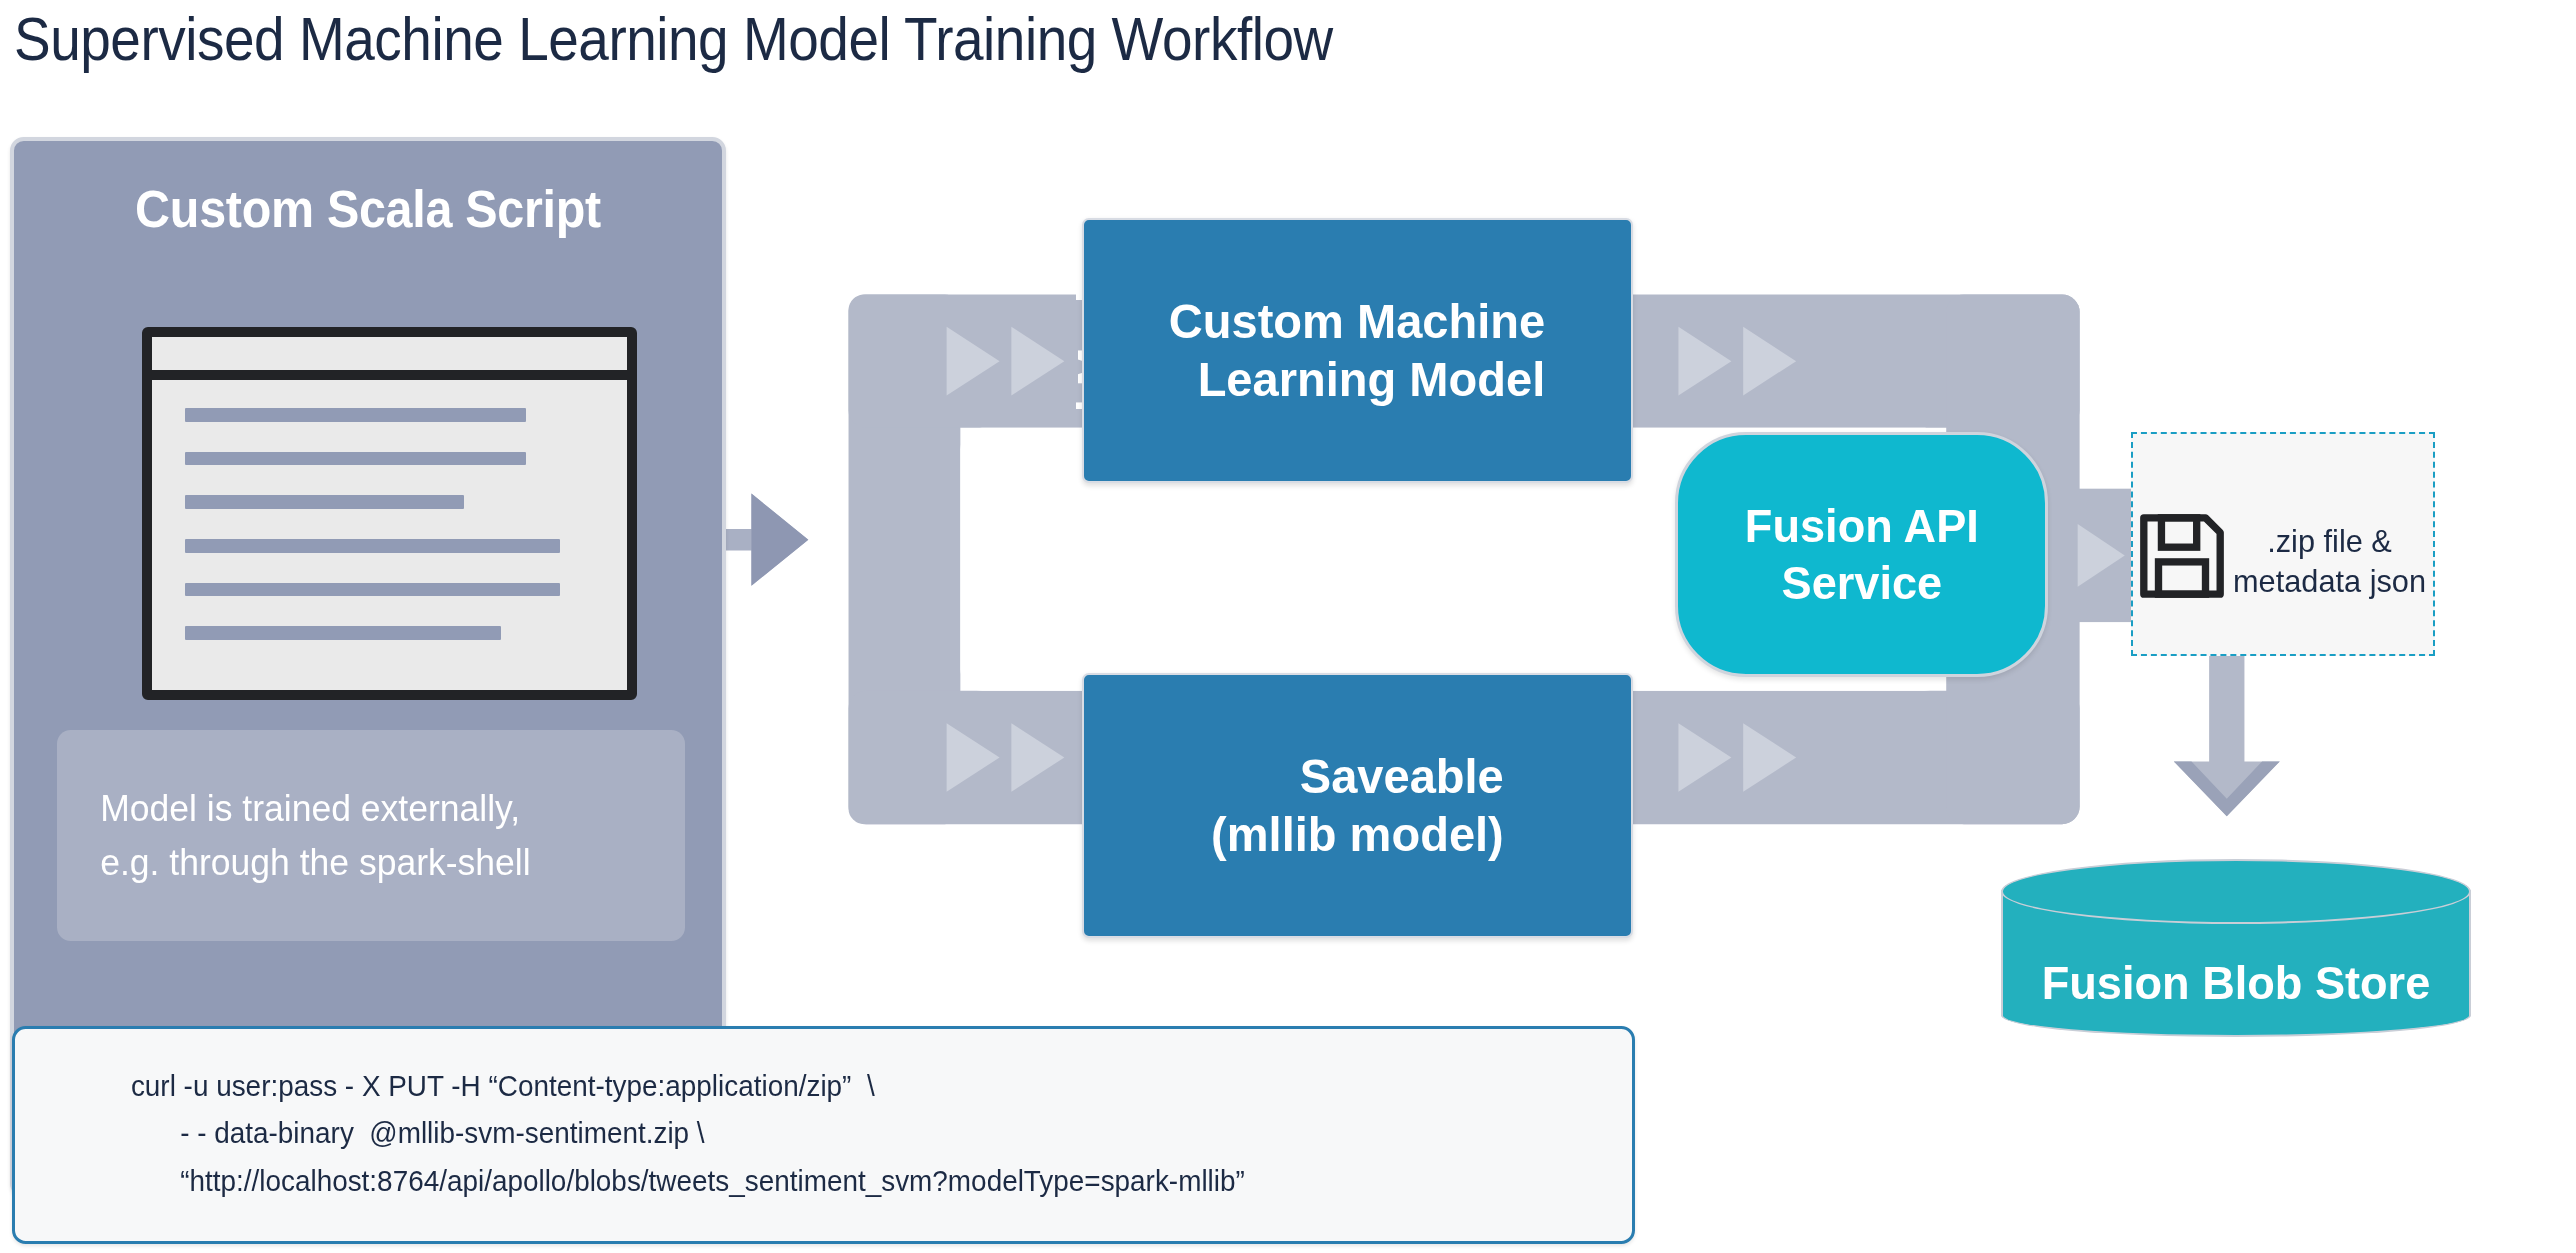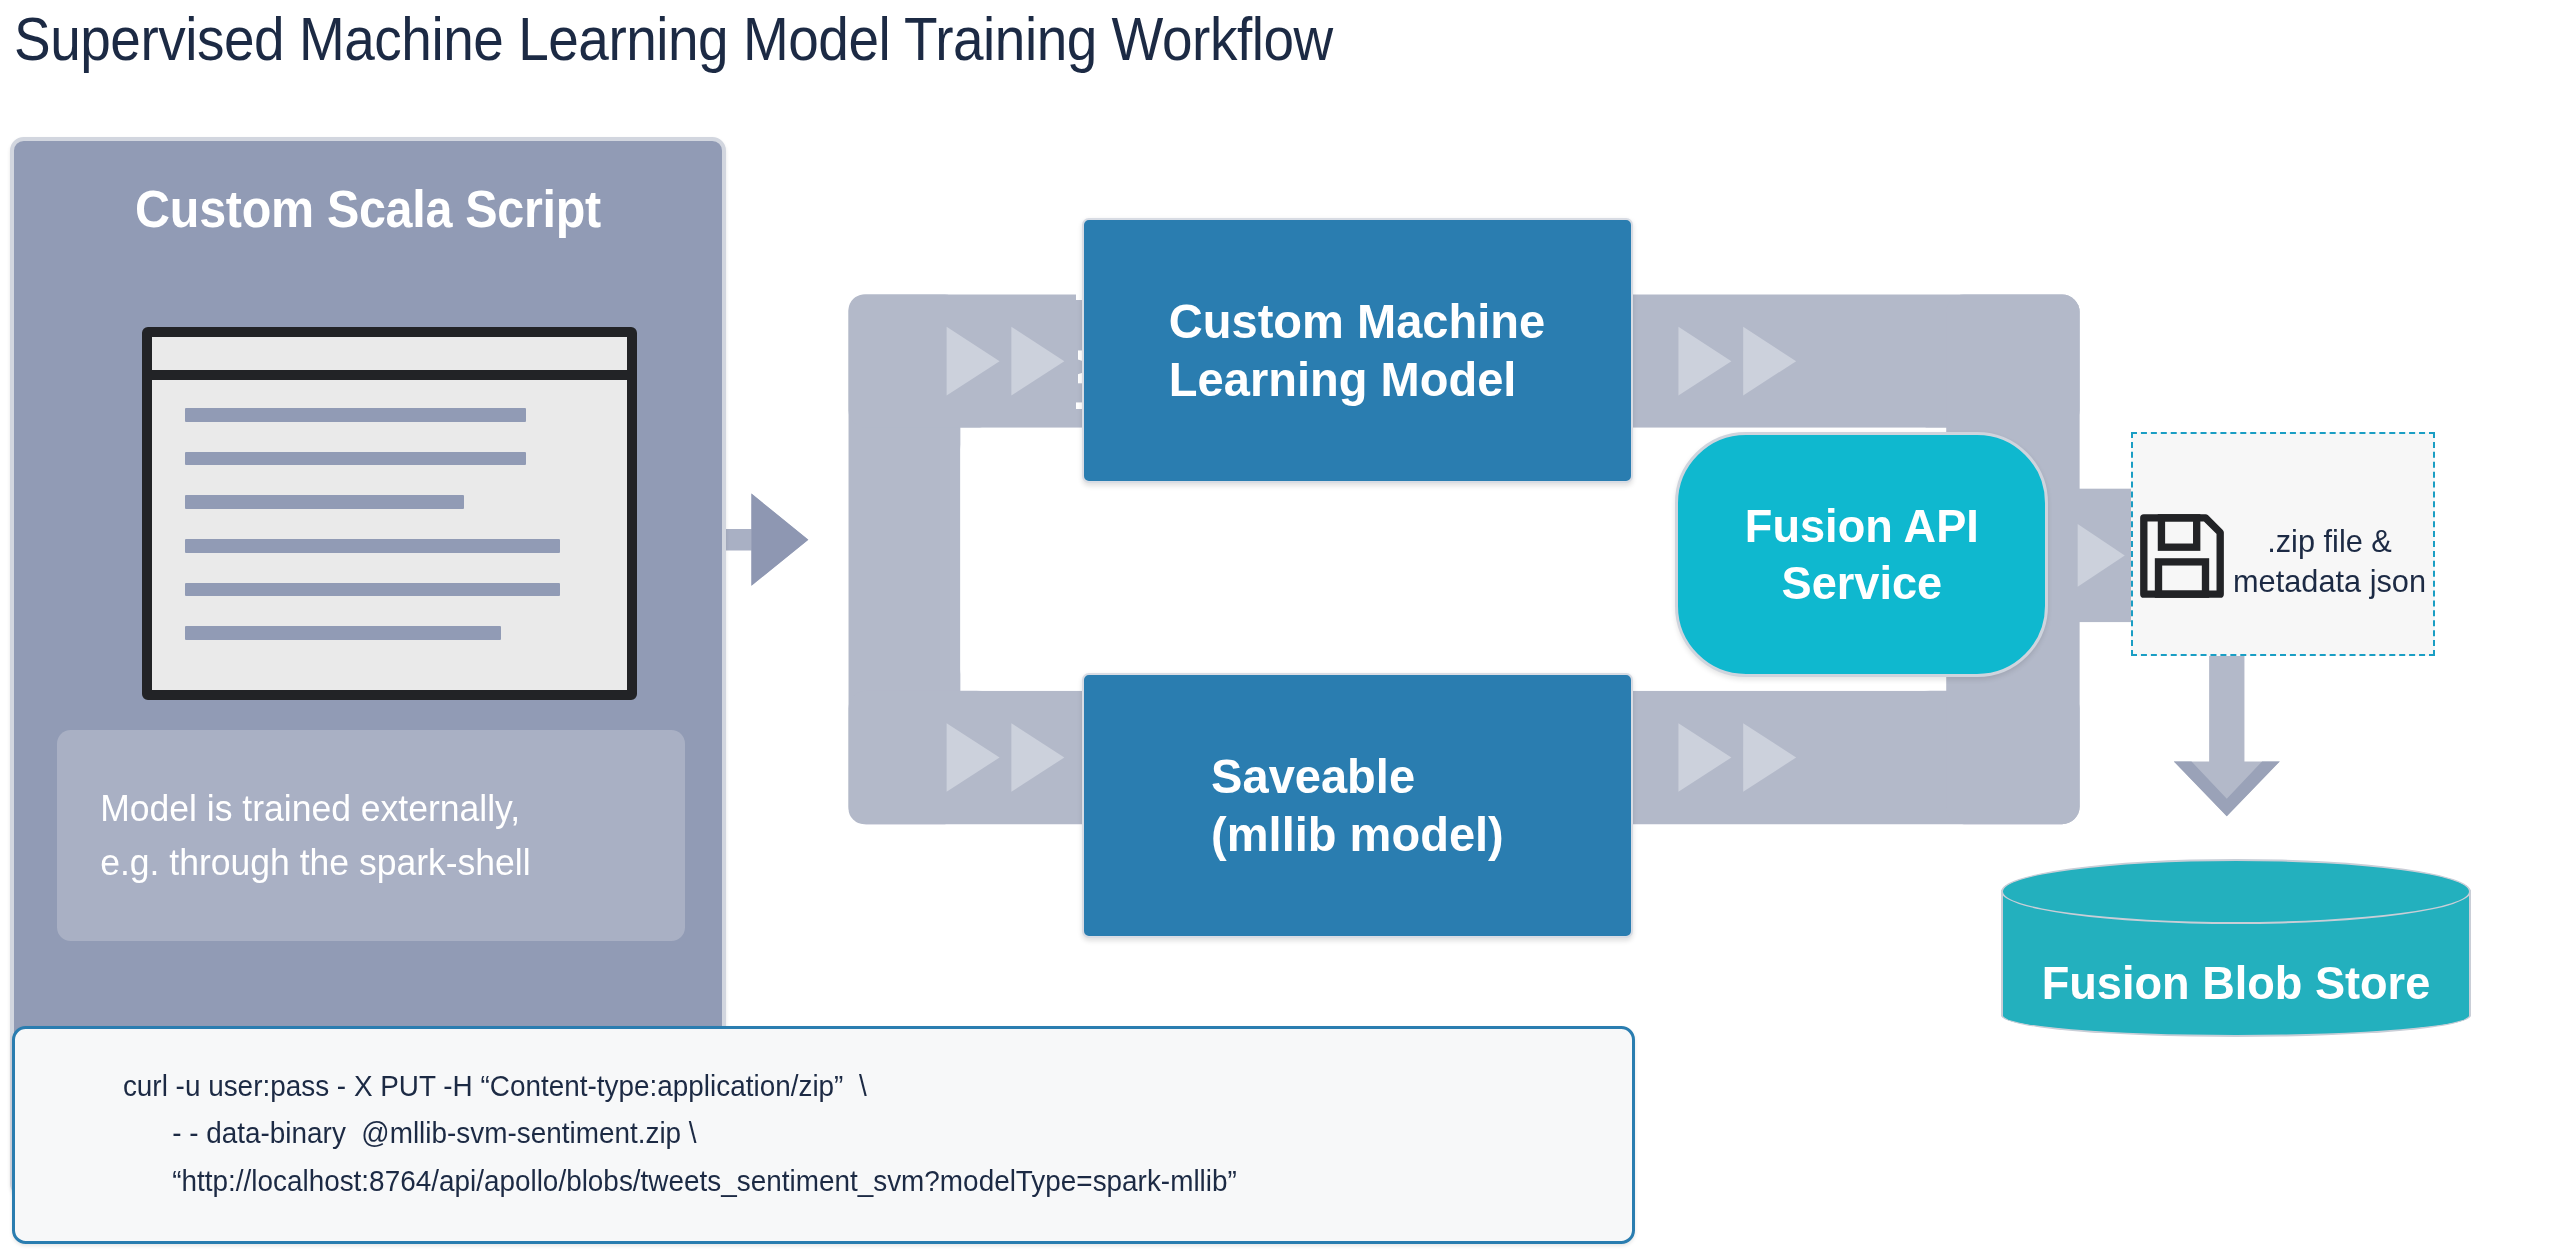--- a/index.html
+++ b/index.html
@@ -71,21 +71,21 @@
     position:absolute;left:863px;top:373px;width:461px;height:71px;
     transform:rotate(-90deg);transform-origin:center center;
     display:flex;align-items:center;justify-content:center;
     color:#ffffff;font-size:47px;font-weight:bold;letter-spacing:-0.2px;
   }
 
   
   .blue-box{
     position:absolute;background:#2A7DB0;border:2.9px solid #d8dce4;
     border-radius:6.9px;box-sizing:border-box;
-    display:flex;align-items:center;justify-content:center;text-align:left;
+    display:flex;align-items:center;justify-content:center;text-align:right;
     color:#ffffff;font-weight:bold;
     box-shadow:0 2.9px 4.9px rgba(0,0,0,.12);
   }
   #custom-ml-box{left:1082px;top:218px;width:551px;height:265px;font-size:49px;line-height:1.18;}
   #saveable-box{left:1082px;top:673px;width:551px;height:265px;font-size:49px;line-height:1.18;}
   .blue-box span{display:block;transform:scaleX(0.96);}
 
   
   #fusion-api{
     position:absolute;left:1675px;top:432px;width:373px;height:245px;
@@ -125,21 +125,21 @@
   }
   #blob-store-label{
     position:absolute;left:0;right:0;top:96px;text-align:center;
     color:#fff;font-size:47px;font-weight:bold;transform:scaleX(0.96);
   }
 
   
   #code-box{
     position:absolute;left:11.8px;top:1026px;width:1623px;height:218px;
     background:#f7f8f9;border:3.9px solid #2A7DB0;border-radius:13.7px;
-    box-sizing:border-box;padding:33px 0 0 0;
+    box-sizing:border-box;padding:33px 0 0 8px;
     box-shadow:0 2px 3.9px rgba(0,0,0,.10);
   }
   .code-line{
     color:#1c2a44;font-size:30px;line-height:1.58;white-space:pre;
     transform:scaleX(0.93);transform-origin:left center;
   }
   #code-l1{padding-left:116px;}
   #code-l2{padding-left:169px;}
   #code-l3{padding-left:169px;}
 </style>

